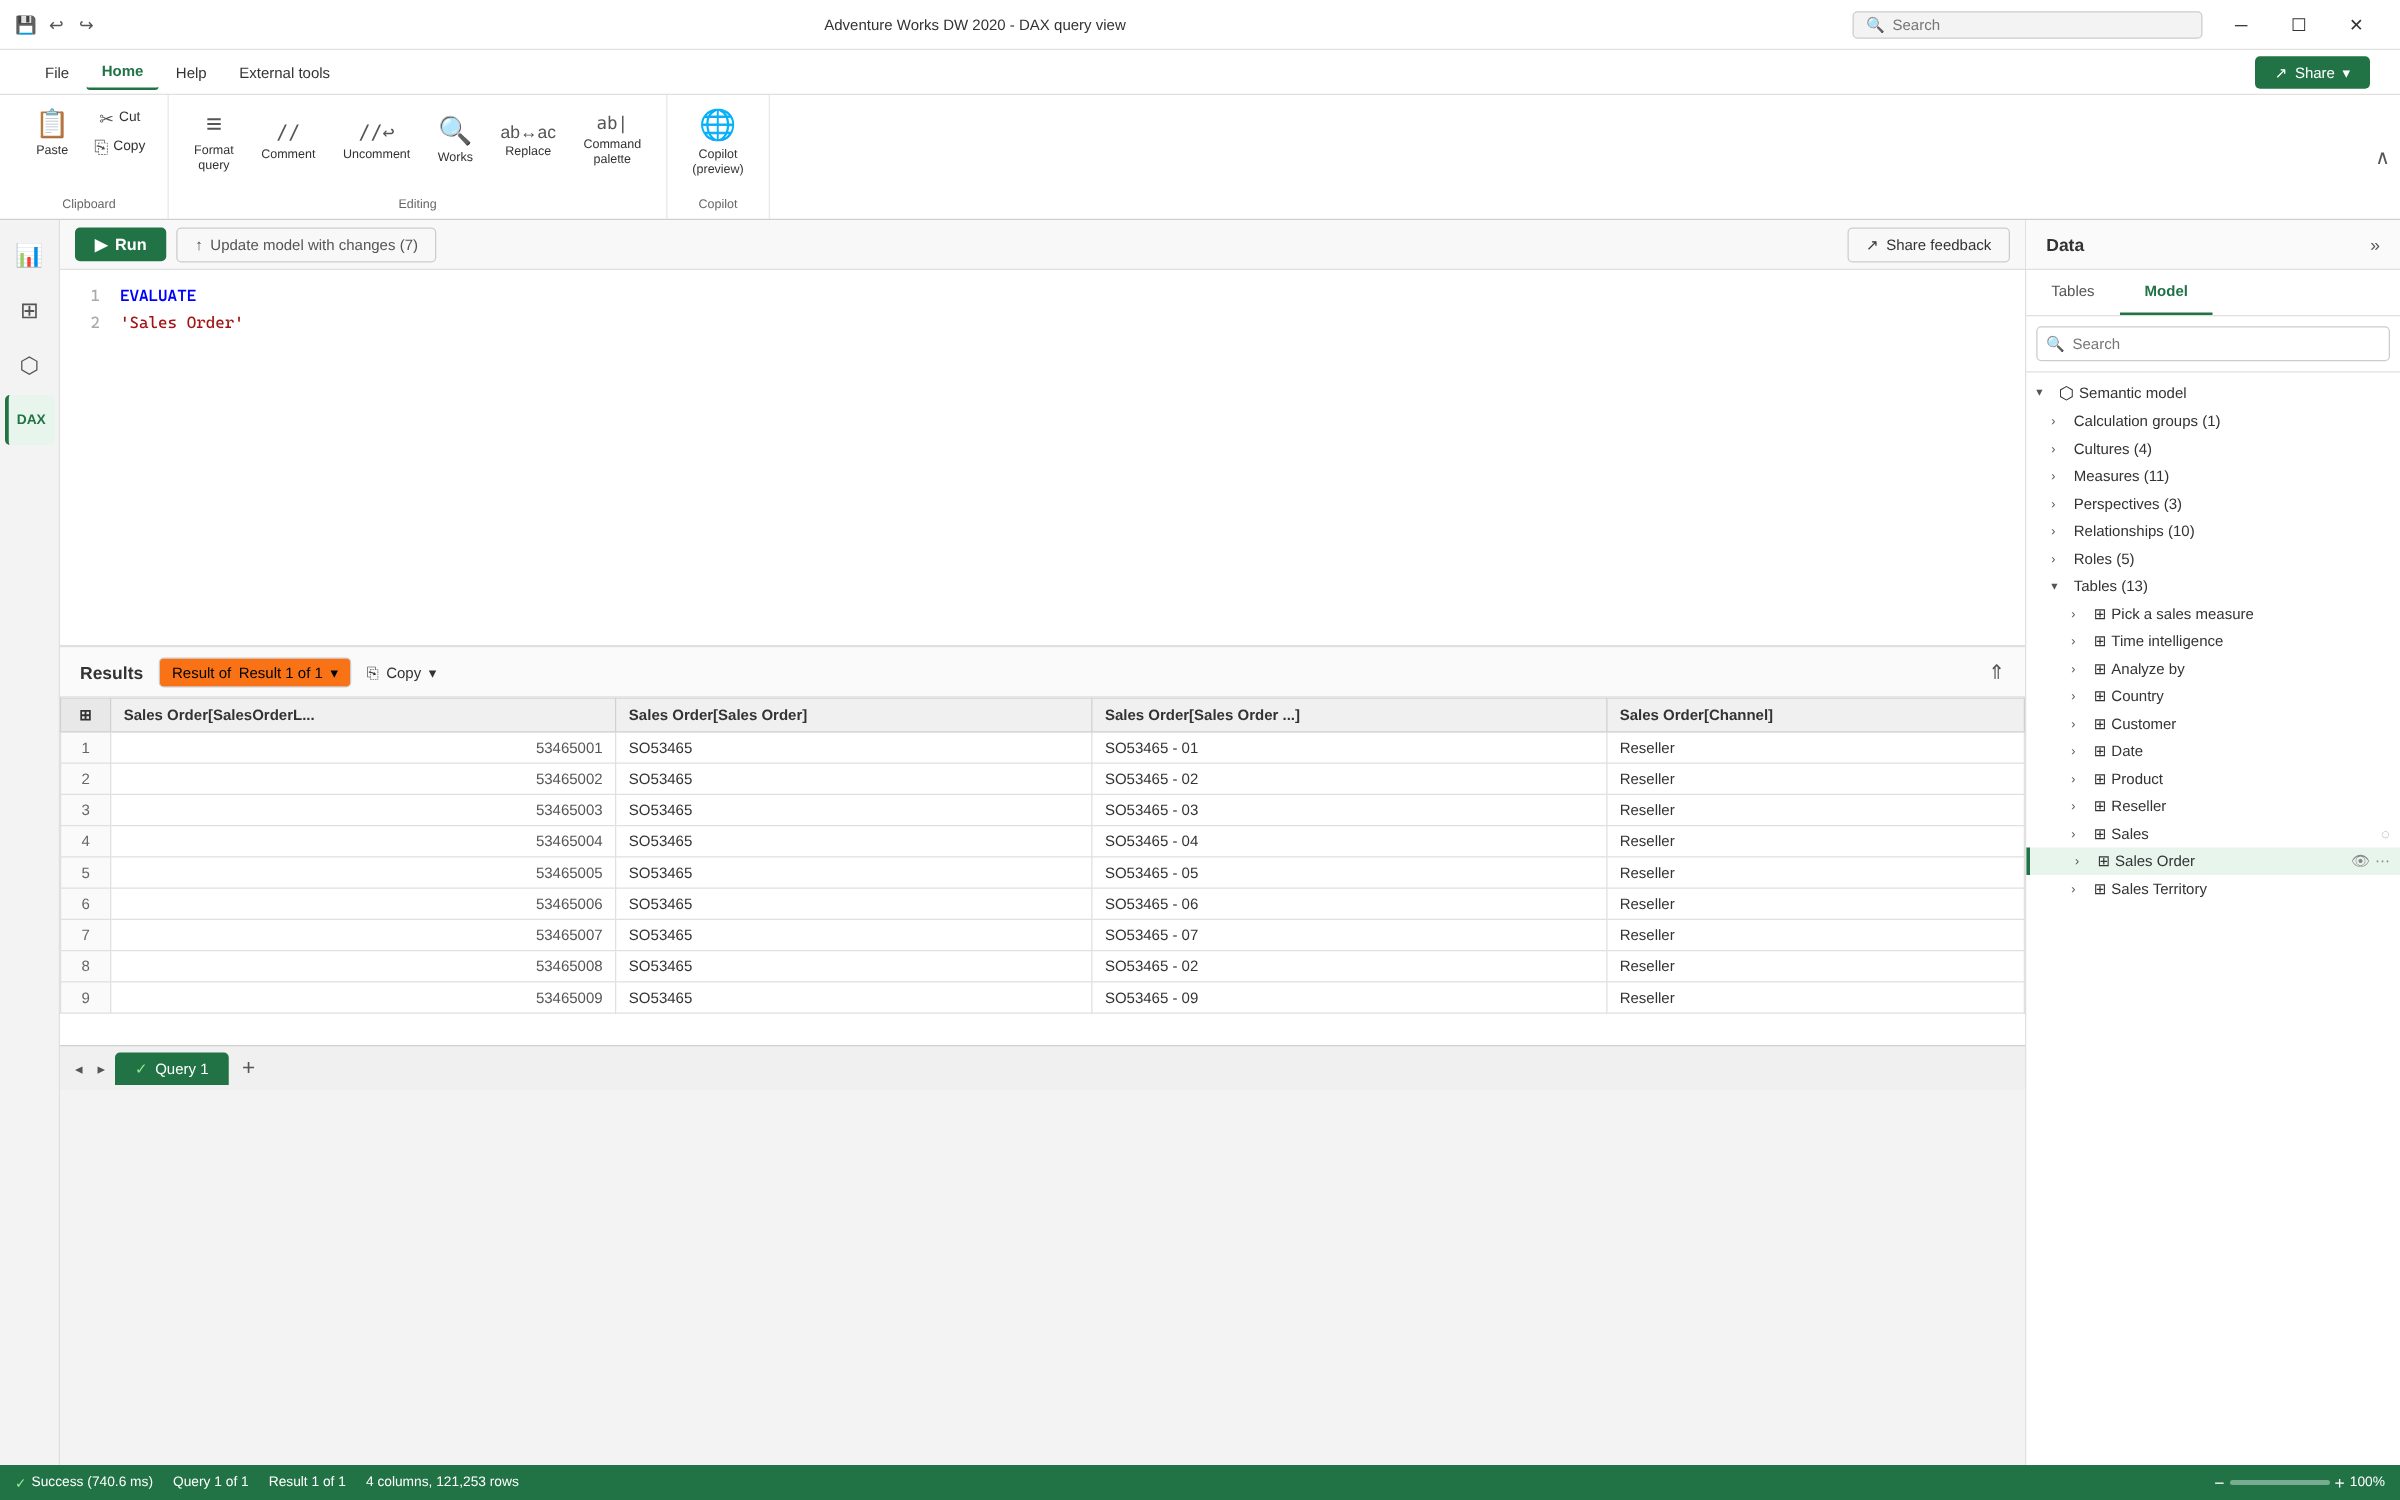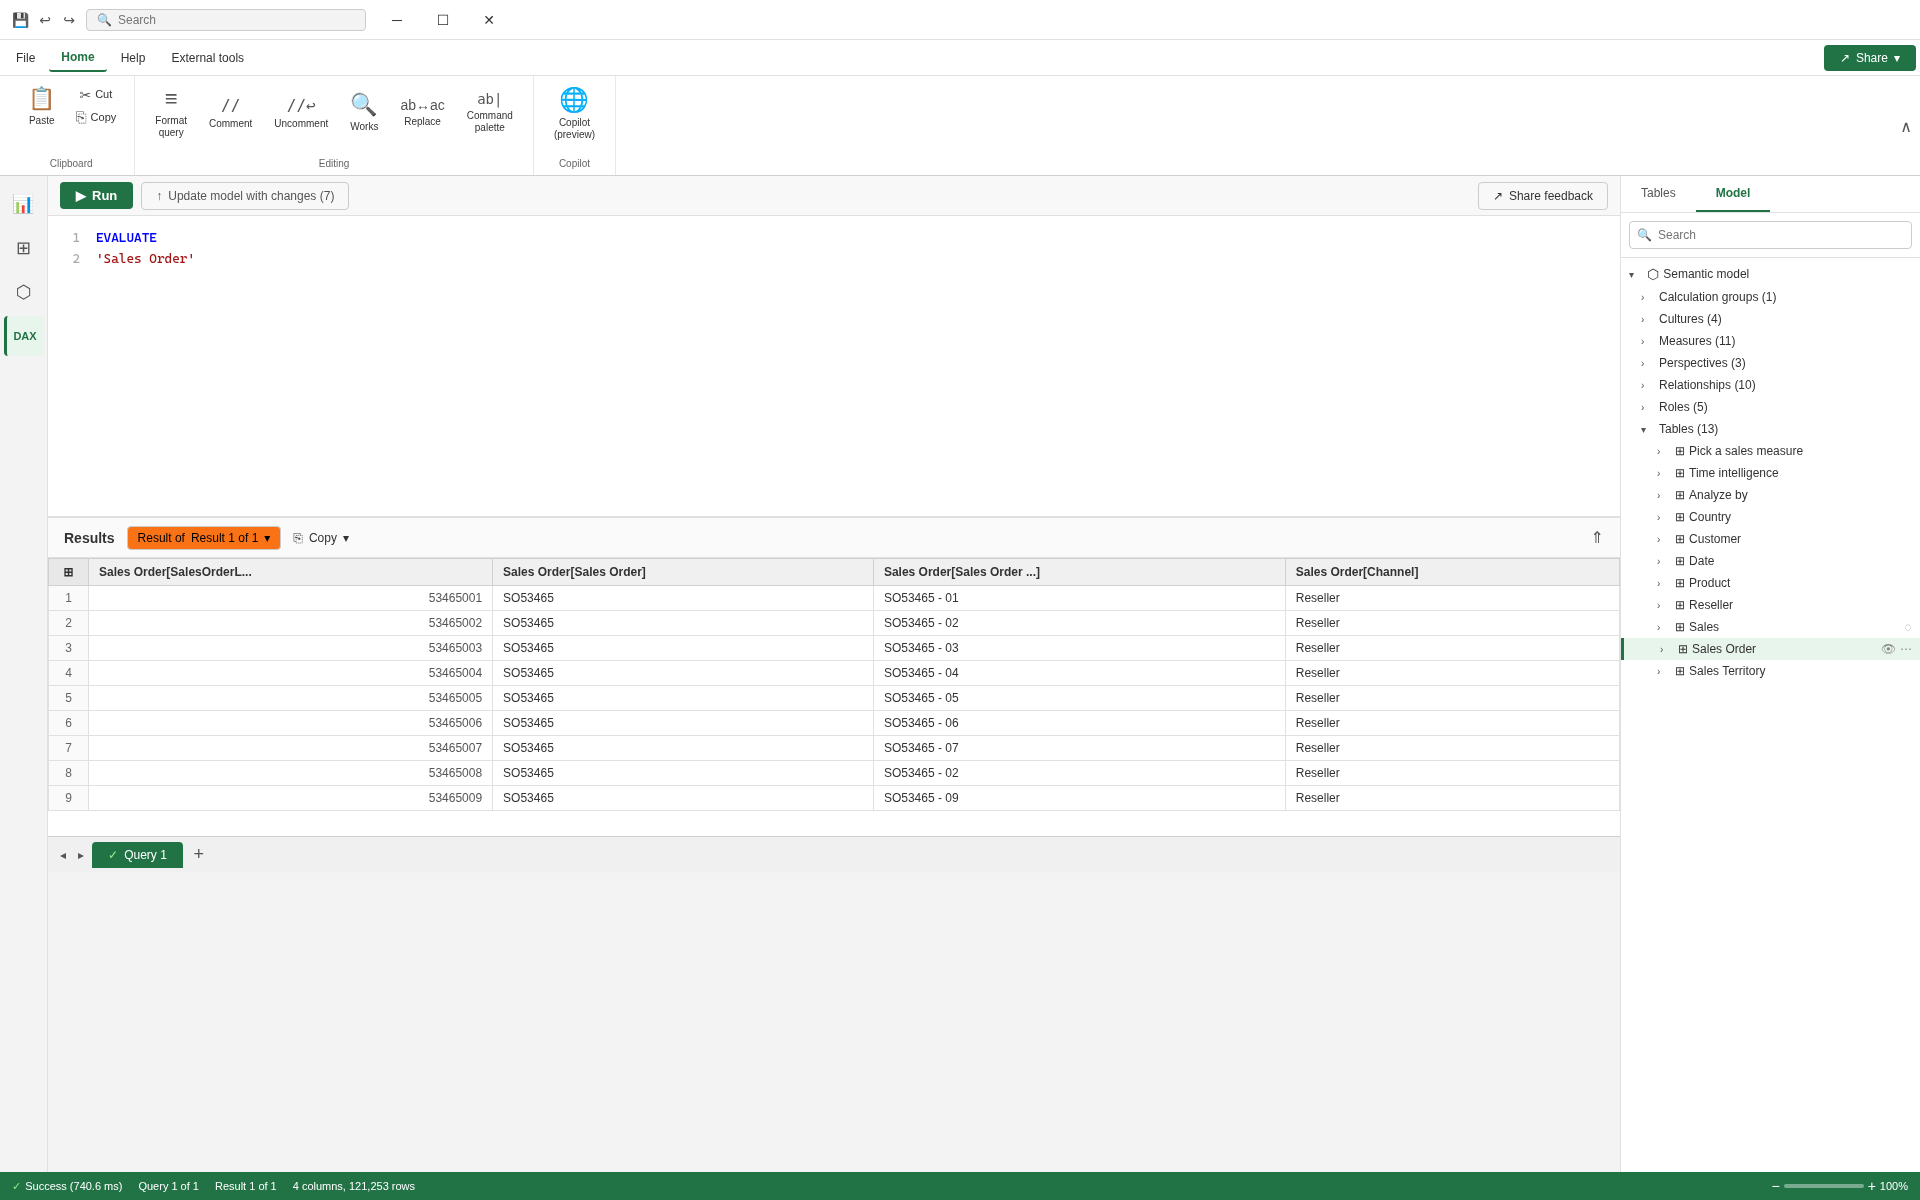--- a/index.html
+++ b/index.html
@@ -22,21 +22,21 @@
     .titlebar-search input { border: none; background: transparent; font-size: 12px; outline: none; width: 220px; }
     .window-controls { display: flex; gap: 0; }
     .win-btn { width: 46px; height: 40px; display: flex; align-items: center; justify-content: center; cursor: pointer; font-size: 14px; color: #333; }
 
     
     .menubar {
       height: 36px;
       background: #fff;
       display: flex;
       align-items: center;
-      padding: 0 4px;
+      padding: 0 24px;
       border-bottom: 1px solid #e0e0e0;
       gap: 2px;
     }
     .menu-item {
       padding: 6px 12px;
       font-size: 12px;
       color: #333;
       cursor: pointer;
       border-radius: 3px;
     }
@@ -407,20 +407,21 @@
   </style>
 </head>
 <body>
 
 <div class="titlebar">
   <div class="titlebar-icons">
     <div class="titlebar-icon">💾</div>
     <div class="titlebar-icon">↩</div>
     <div class="titlebar-icon">↪</div>
   </div>
+  <div class="titlebar-title">Adventure Works DW 2020 - DAX query view</div>
   <div class="titlebar-search">
     <span>🔍</span>
     <input type="text" placeholder="Search" style="">
   </div>
   <div class="window-controls">
     <div class="win-btn">─</div>
     <div class="win-btn">☐</div>
     <div class="win-btn close">✕</div>
   </div>
 </div>
@@ -645,20 +646,24 @@
       </div>
       <div class="query-tab">
         <span class="tab-check">✓</span>
         <span>Query 1</span>
       </div>
       <button class="add-tab">+</button>
     </div>
   </div>
 
   <div class="right-panel">
+    <div class="panel-header">
+      <span class="panel-title">Data</span>
+      <span class="panel-collapse">»</span>
+    </div>
     <div class="panel-tabs">
       <div class="panel-tab">Tables</div>
       <div class="panel-tab active">Model</div>
     </div>
     <div class="panel-search">
       <div class="panel-search-wrap">
         <span class="panel-search-icon">🔍</span>
         <input type="text" placeholder="Search" style="">
       </div>
     </div>

